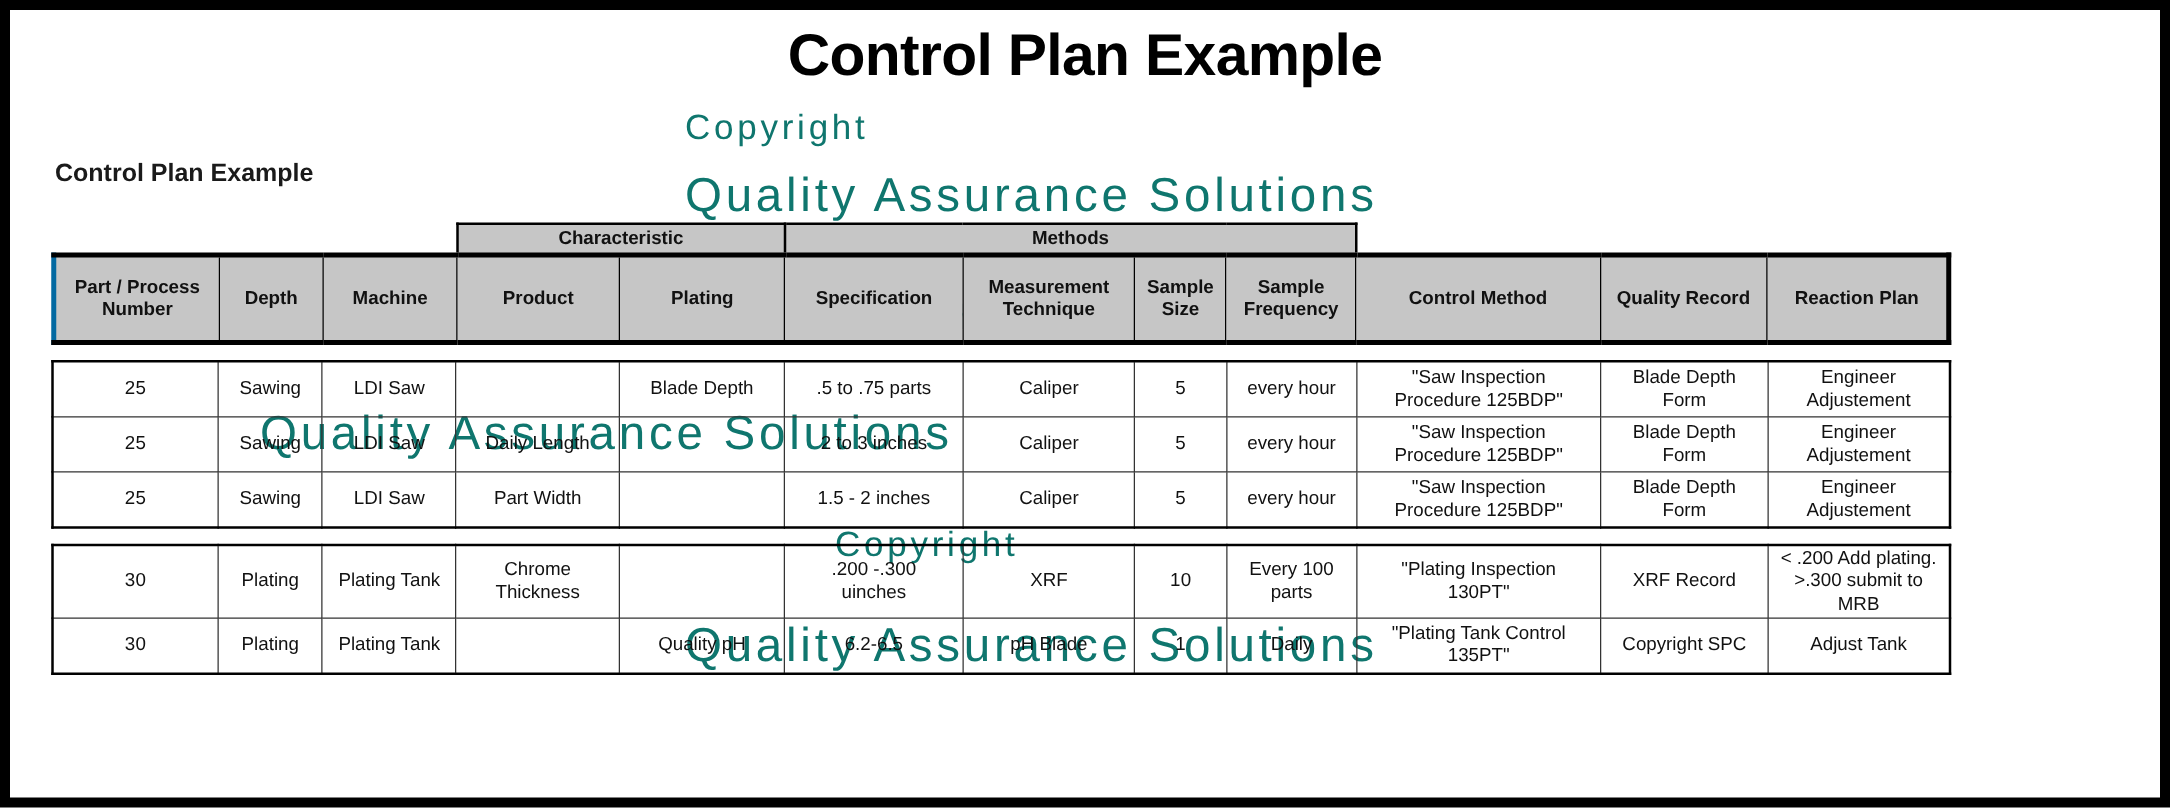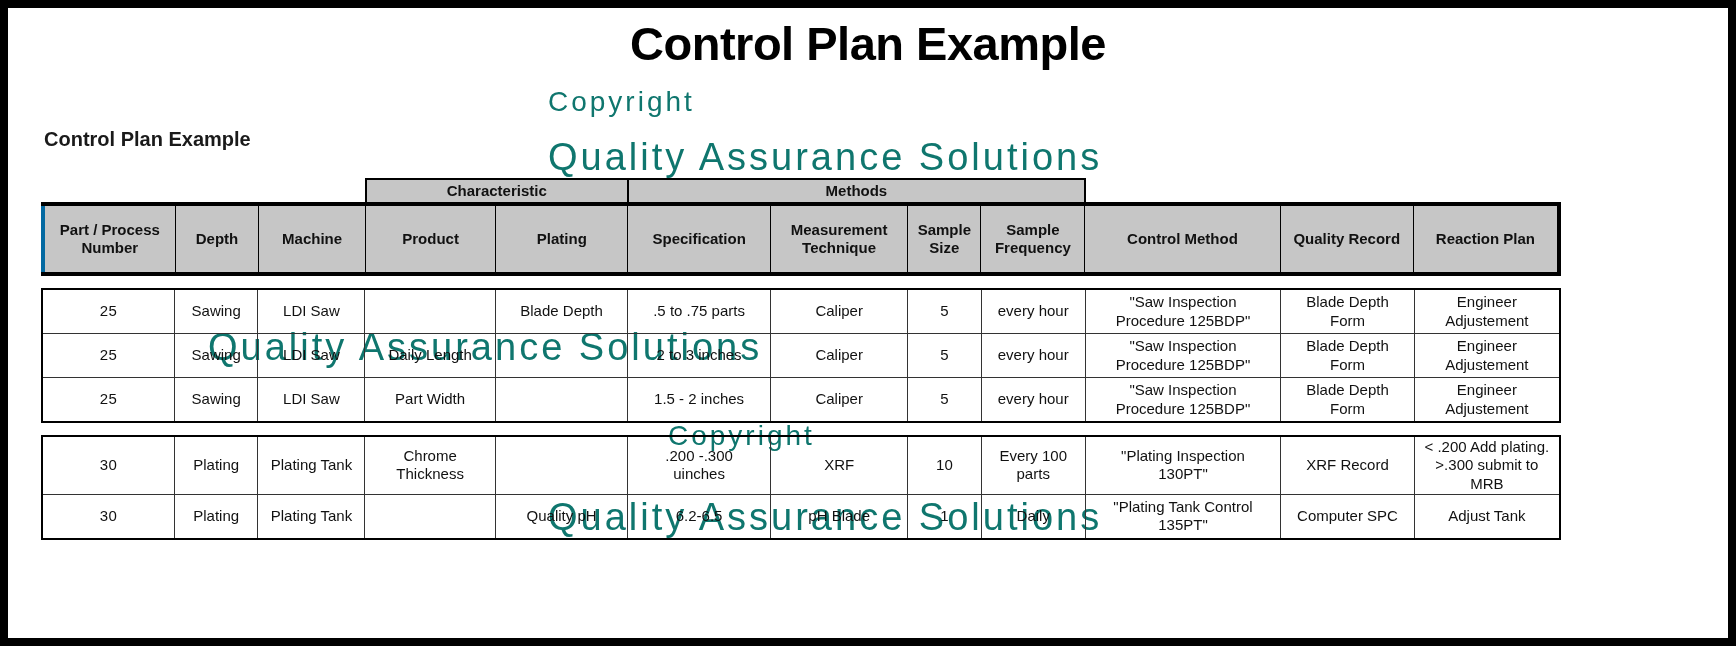--- a/index.html
+++ b/index.html
@@ -275,21 +275,21 @@
               <td class="num">30</td>
               <td>Plating</td>
               <td>Plating Tank</td>
               <td></td>
               <td>Quality pH</td>
               <td>6.2-6.5</td>
               <td>pH Blade</td>
               <td class="num">1</td>
               <td>Daily</td>
               <td>"Plating Tank Control<br>135PT"</td>
-              <td>Computer SPC</td>
+              <td>Copyright SPC</td>
               <td>Adjust Tank</td>
             </tr>
           </tbody>
         </table>
       </div>
   </div>
 
 </div>
 
 </body></html>

